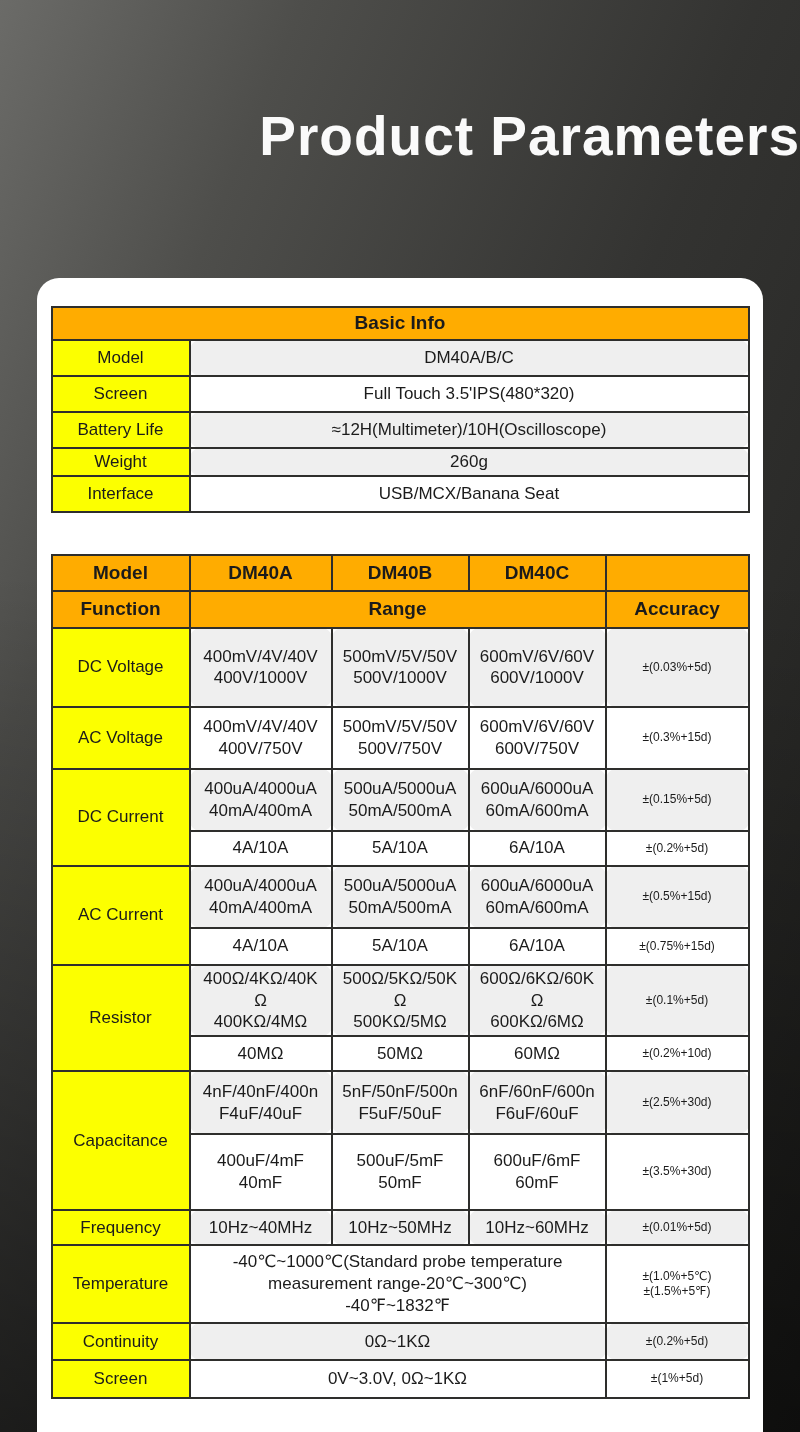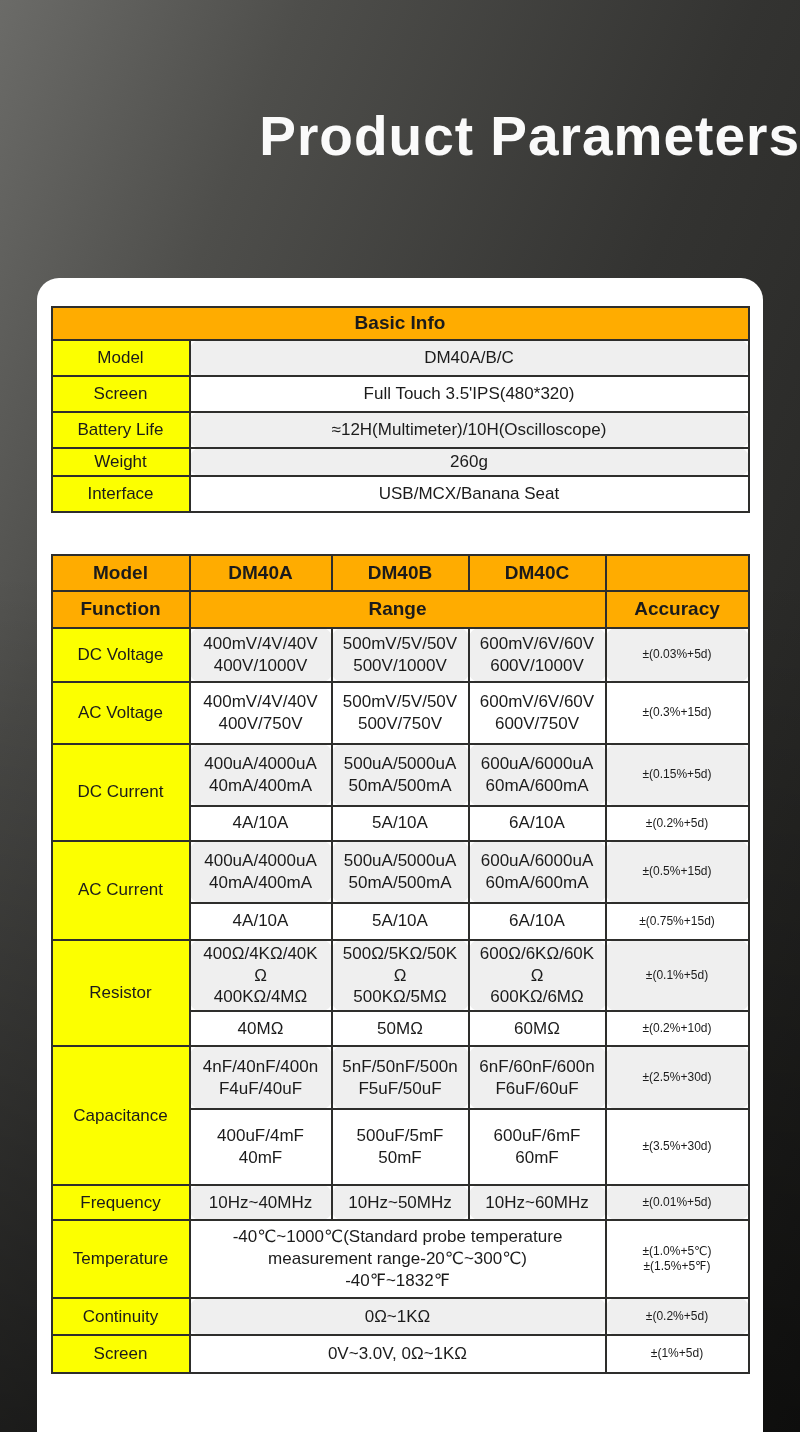--- a/index.html
+++ b/index.html
@@ -108,21 +108,21 @@
         <td class="hdr">DM40B</td>
         <td class="hdr">DM40C</td>
         <td class="hdr"></td>
       </tr>
       <tr style="height:37px">
         <td class="hdr">Function</td>
         <td class="hdr" colspan="3">Range</td>
         <td class="hdr">Accuracy</td>
       </tr>
 
-      <tr style="height:54px">
+      <tr style="height:79px">
         <td class="lbl">DC Voltage</td>
         <td class="g">400mV/4V/40V
 400V/1000V</td>
         <td class="g">500mV/5V/50V
 500V/1000V</td>
         <td class="g">600mV/6V/60V
 600V/1000V</td>
         <td class="g acc">±(0.03%+5d)</td>
       </tr>
 

